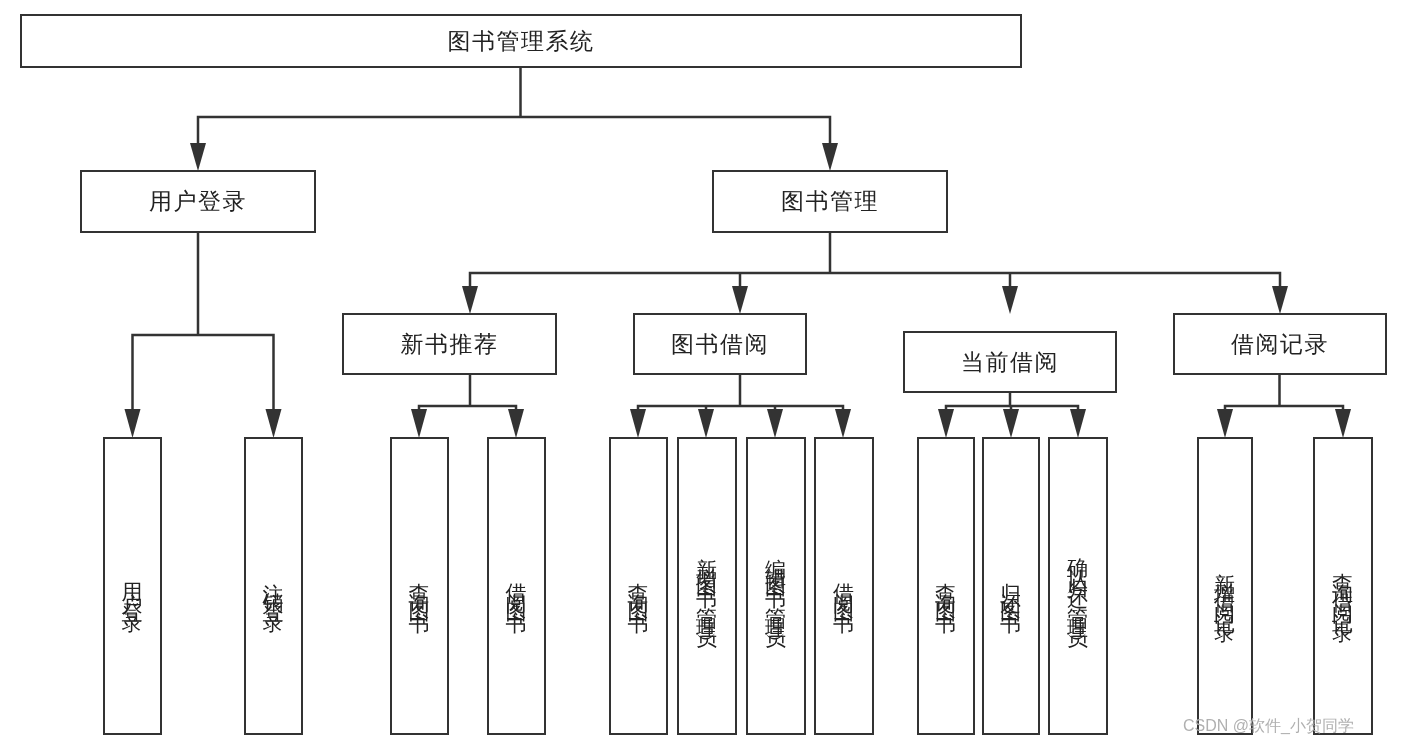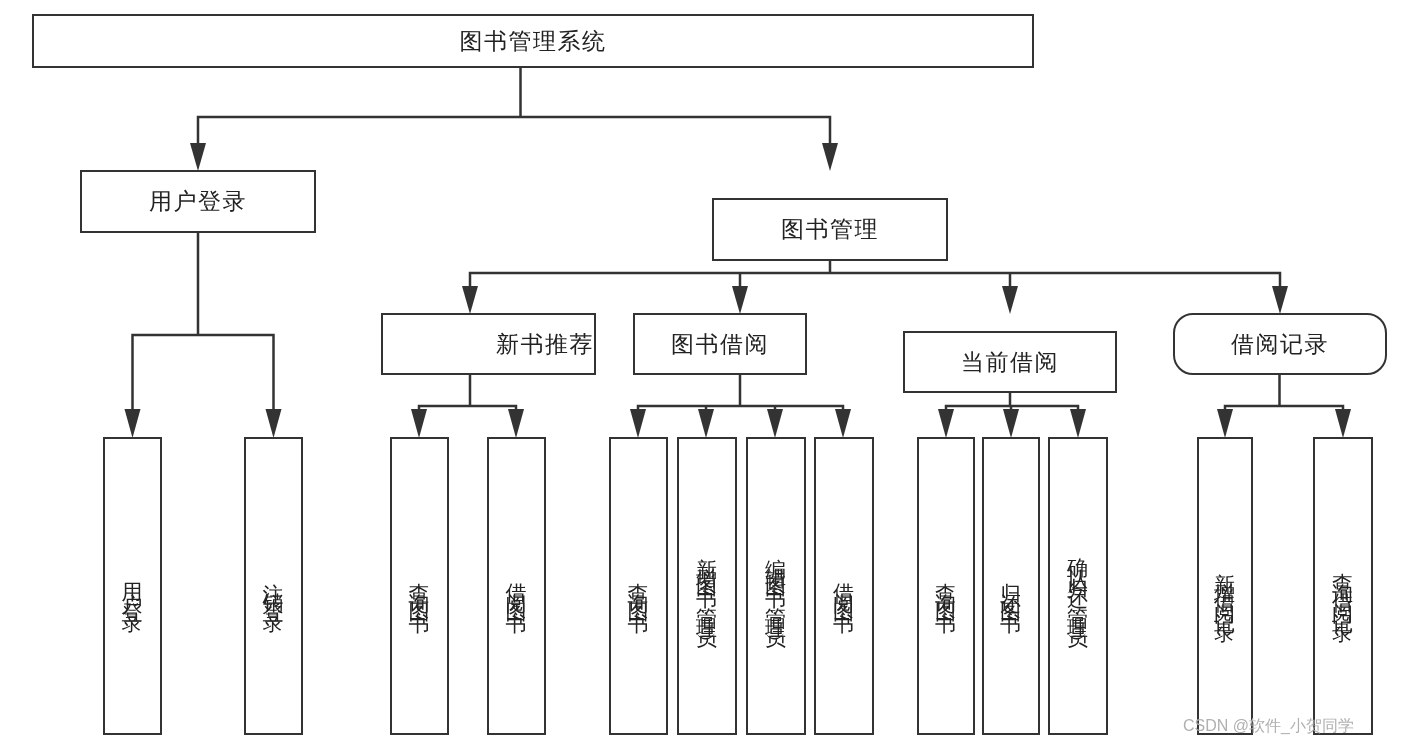--- a/index.html
+++ b/index.html
@@ -46,21 +46,21 @@
     align-items: center;
     justify-content: center;
     color: var(--text);
     z-index: 1;
   }
   .h-label {
     font-size: 23px;
     letter-spacing: 1.5px;
     white-space: nowrap;
   }
-  .root-box    { left: 20px;  top: 14px;  width: 1002px; height: 54px; margin-left: 12px; }
+  .root-box    { left: 20px;  top: 14px;  width: 1002px; height: 54px; }
   .l2-box      { top: 170px;  height: 63px; width: 236px; }
   .l3-box      { top: 313px;  height: 62px; }
   .leaf-box    { top: 437px;  height: 298px; }
   .v-label {
     writing-mode: vertical-lr;
     font-size: 21px;
     letter-spacing: 10px;
     line-height: 1;
     white-space: nowrap;
   }
@@ -138,34 +138,34 @@
     </g>
   </svg>
 
   <div class="box root-box">
     <span class="h-label">图书管理系统</span>
   </div>
 
   <div class="box l2-box" style="left:80px;">
     <span class="h-label">用户登录</span>
   </div>
-  <div class="box l2-box" style="left:712px;margin-top:28px;">
+  <div class="box l2-box" style="left:712px;">
     <span class="h-label">图书管理</span>
   </div>
 
-  <div class="box l3-box" style="left:381px;width:215px;justify-content:flex-end;">
+  <div class="box l3-box" style="left:342px;width:215px;">
     <span class="h-label">新书推荐</span>
   </div>
   <div class="box l3-box" style="left:633px;width:174px;">
     <span class="h-label">图书借阅</span>
   </div>
   <div class="box l3-box" style="left:903px;width:214px;margin-top:18px;">
     <span class="h-label">当前借阅</span>
   </div>
-  <div class="box l3-box" style="left:1173px;width:214px;border-radius:20px;">
+  <div class="box l3-box" style="left:1173px;width:214px;">
     <span class="h-label">借阅记录</span>
   </div>
 
   <div class="box leaf-box" style="left:103px;width:59px;">
     <span class="v-label">用户登录</span>
   </div>
   <div class="box leaf-box" style="left:244px;width:59px;">
     <span class="v-label">注销登录</span>
   </div>
 

